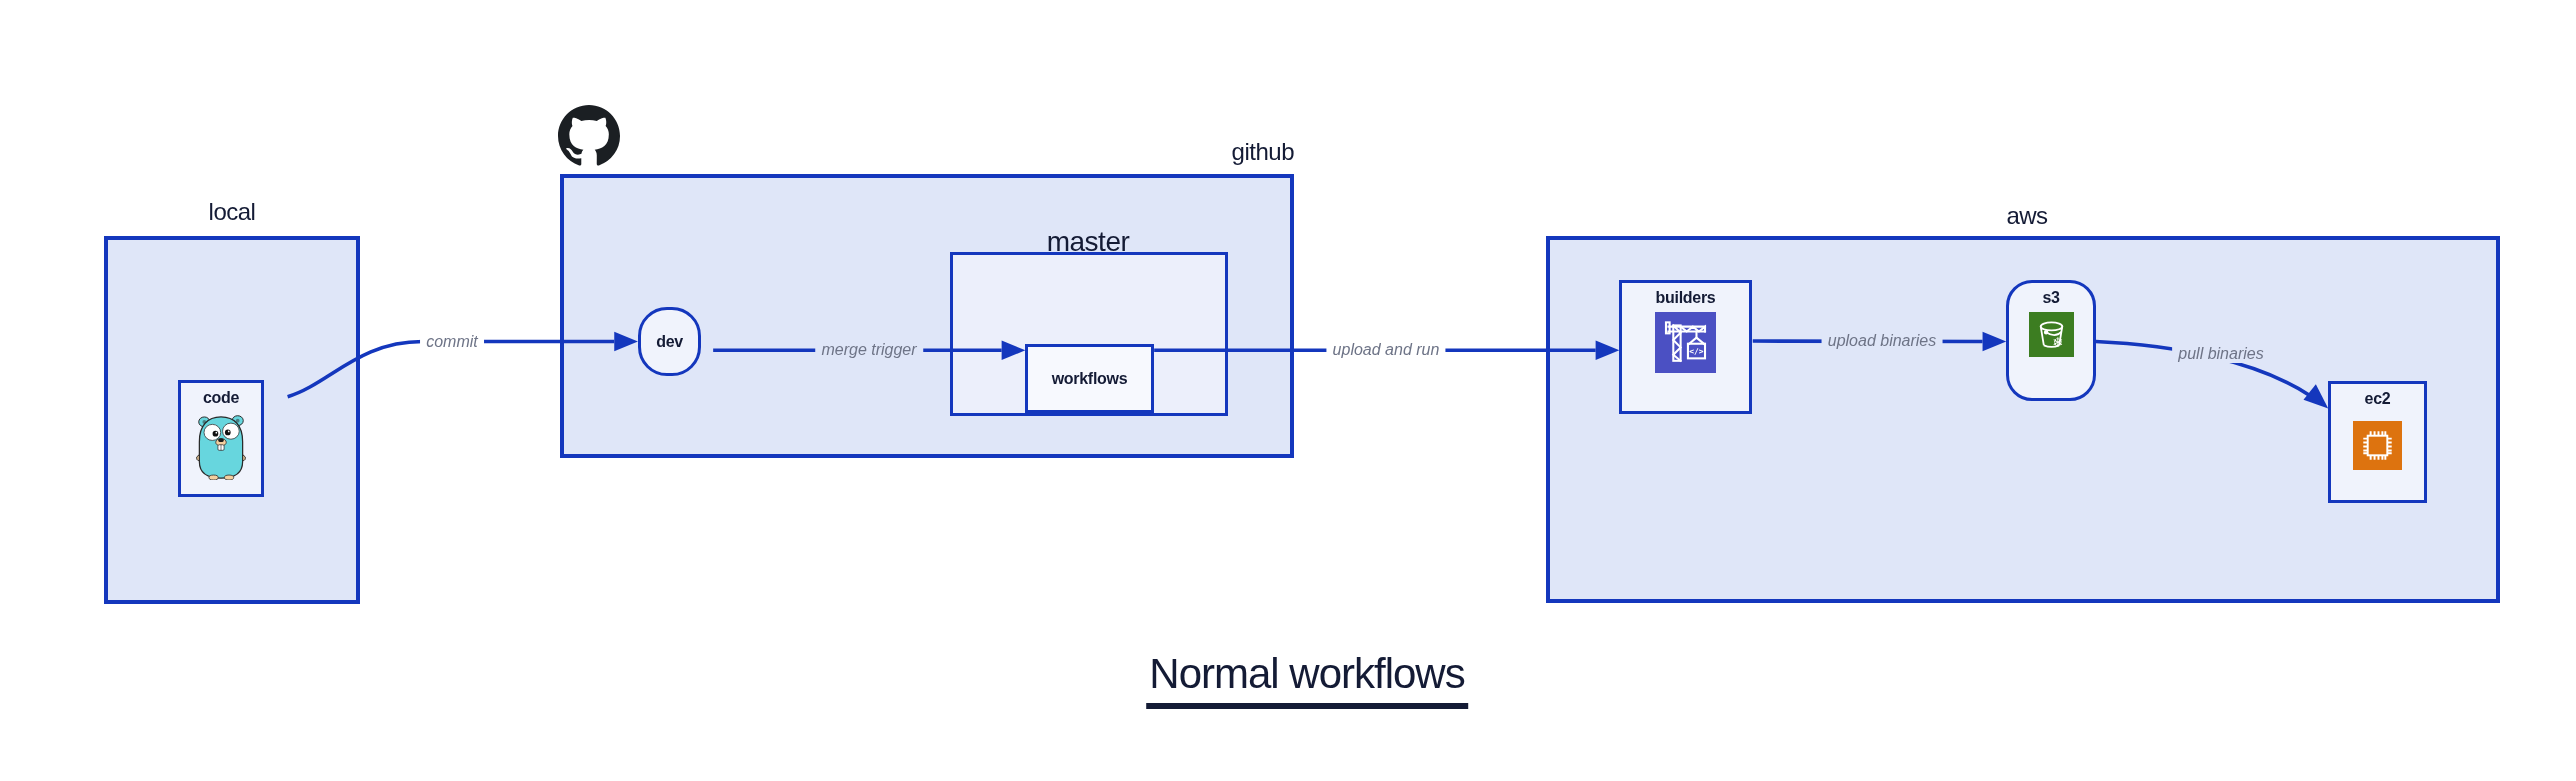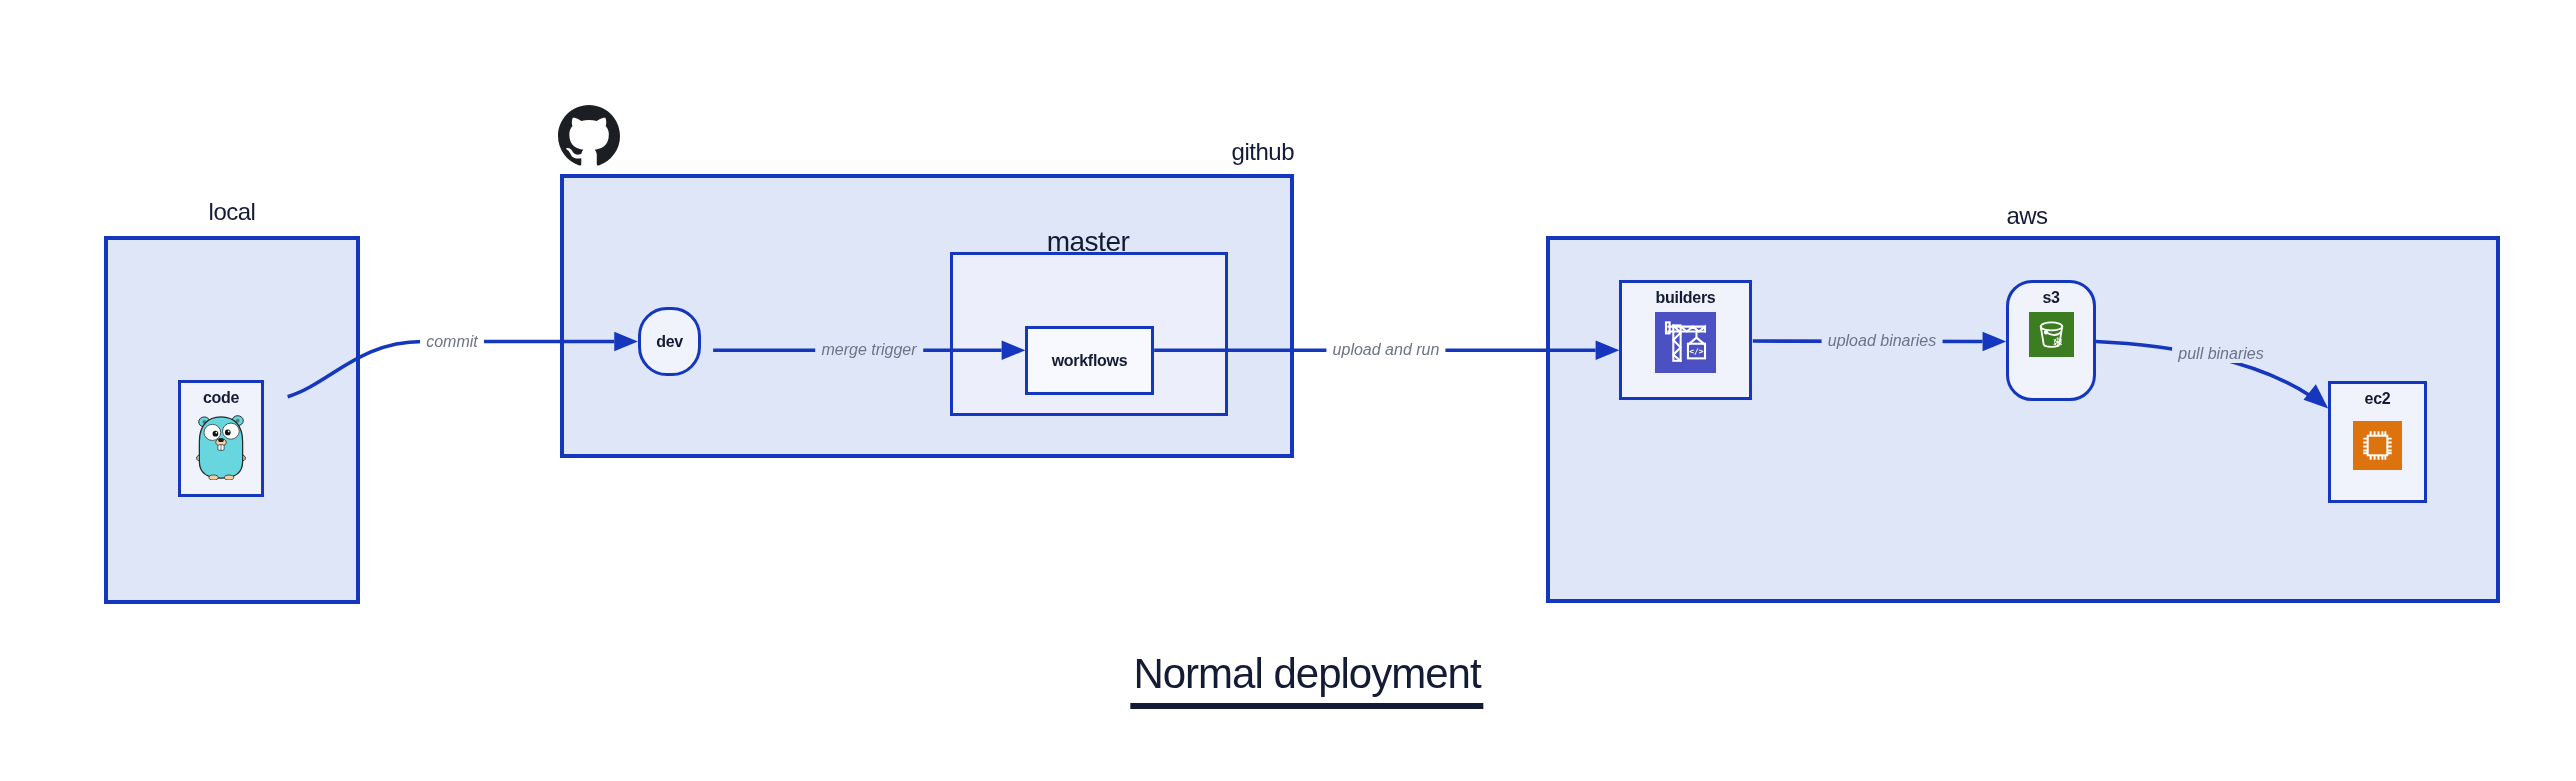--- a/index.html
+++ b/index.html
@@ -97,25 +97,25 @@
         <ellipse cx="38" cy="106" rx="7.5" ry="4" fill="#f3cf9f" stroke="#2a2a2a" stroke-width="1.3"></ellipse>
         <ellipse cx="63" cy="106" rx="7.5" ry="4" fill="#f3cf9f" stroke="#2a2a2a" stroke-width="1.3"></ellipse>
       </svg>
     </div>
   </div>
 
   <div class="node center" style="left:638px;top:307px;width:63px;height:69px;border-radius:29px;">
     <div class="node-label">dev</div>
   </div>
 
-  <div class="node center workflows" style="left:1025px;top:326px;width:129px;height:69px;">
+  <div class="node center workflows" style="left:1025px;top:344px;width:129px;height:69px;">
     <div class="node-label">workflows</div>
   </div>
 
-  <div class="node" style="left:1619px;top:280px;width:133px;height:120px;">
+  <div class="node" style="left:1619px;top:280px;width:133px;height:134px;">
     <div class="node-label">builders</div>
     <div class="node-icon">
       <svg width="61" height="61" viewBox="0 0 100 100">
         <rect x="0" y="0" width="100" height="100" fill="var(--codebuild-indigo)"></rect>
         <g stroke="#ffffff" stroke-width="3.4" fill="none" stroke-linecap="square">
           <rect x="30" y="22" width="12" height="58"></rect>
           <path d="M30 22 L42 34 L30 46 L42 58 L30 70 L42 80"></path>
           <path d="M22 24 L82 24 M22 32 L82 32"></path>
           <path d="M42 24 L52 32 L62 24 L72 32 L82 24 L82 32"></path>
           <rect x="18" y="17" width="6" height="18"></rect>
@@ -177,16 +177,16 @@
     <path class="edge" d="M4068 663 C4220 670 4380 700 4484 768"></path>
     <polygon class="arrowhead" points="4519,793 4471,776 4495,746"></polygon>
   </svg>
 
   <div class="edge-label bg-white" style="left:452px;top:342px;">commit</div>
   <div class="edge-label bg-container" style="left:869px;top:350px;">merge trigger</div>
   <div class="edge-label bg-white" style="left:1386px;top:350px;">upload and run</div>
   <div class="edge-label bg-container" style="left:1882px;top:341px;">upload binaries</div>
   <div class="edge-label bg-container" style="left:2221px;top:354px;">pull binaries</div>
 
-  <div class="diagram-title" style="left:1307px;top:650px;">Normal deployment</div>
+  <div class="diagram-title" style="left:1307px;top:650px;">Normal workflows</div>
 
 </div>
 
 
 </body></html>

